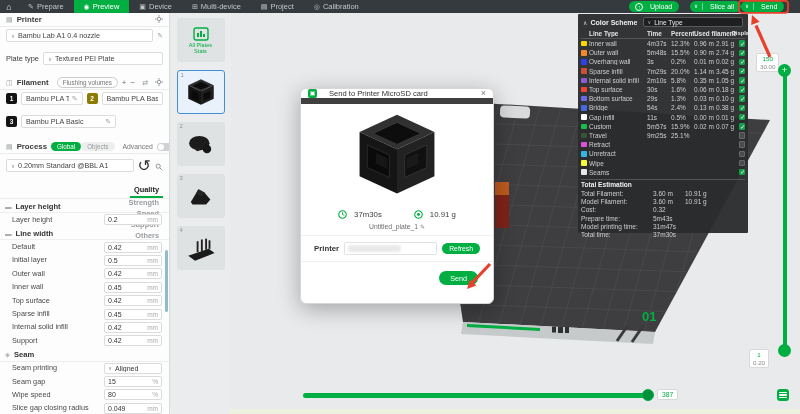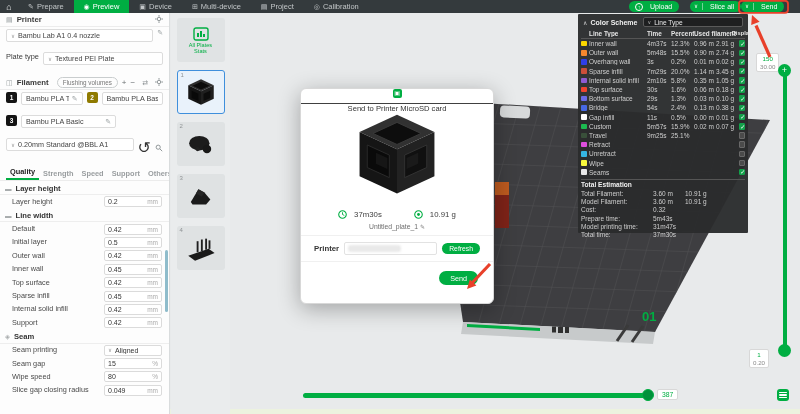--- a/index.html
+++ b/index.html
@@ -22,32 +22,32 @@
 
   
   .left-panel { position:absolute; left:0; top:13px; width:170px; bottom:0; background:#FDFDFD; border-right:1px solid #D9DCDD; z-index:12; overflow:hidden; }
   .sec-head { display:flex; align-items:center; gap:4px; height:14px; padding:0 6px; border-bottom:1px solid #ECECEC; }
   .sec-head .sicon { color:#9AA0A2; font-size:7px; }
   .sec-head .stitle { font-weight:bold; font-size:7.8px; color:#3A3A3A; flex:1; }
   .sec-head .hicon { color:#8C9294; font-size:7px; margin-left:3px; }
   .combo { display:flex; align-items:center; gap:3px; height:13px; border:1px solid #DCDCDC; border-radius:2px; background:#fff; padding:0 4px; font-size:7.2px; color:#444; }
   .combo .cchev { color:#9A9A9A; font-size:5.5px; }
   .combo .ctext { flex:1; white-space:nowrap; overflow:hidden; }
-  .row-pad { padding:2px 6px 8px 6px; display:flex; align-items:flex-start; gap:4px; }
+  .row-pad { padding:2px 6px 8px 6px; display:flex; align-items:center; gap:4px; }
   .edit-ico { color:#9AA0A2; font-size:7px; }
   .lab { font-size:7.4px; color:#3A3A3A; }
   .pillbtn { border:1px solid #C9CDCE; border-radius:7px; font-size:6.3px; color:#777; padding:1px 5px; white-space:nowrap; }
   .mini { color:#6B7072; font-size:8px; line-height:8px; }
   .fil-chip { width:11px; height:11px; border-radius:2px; color:#fff; font-size:6.5px; font-weight:bold; display:flex; align-items:center; justify-content:center; flex:none; }
   .fil-combo { flex:1; min-width:0; }
   .pill-green { background:#00AE42; color:#fff; border-radius:7px; font-size:6.3px; padding:1px 6px; }
   .pill-gray { background:#EDEEEE; color:#9A9A9A; border-radius:7px; font-size:6.3px; padding:1px 6px; margin-left:-4px; }
   .toggle { width:15px; height:8px; background:#CFD3D4; border-radius:4px; position:relative; flex:none; }
   .toggle::after { content:""; position:absolute; left:1px; top:1px; width:6px; height:6px; background:#fff; border-radius:50%; }
-  .ptabs { display:flex; align-items:flex-end; height:14px; padding:0 6px; gap:0; border-bottom:1px solid #ECECEC; margin-top:2px; }
+  .ptabs { display:flex; align-items:flex-end; height:14px; padding:0 6px; gap:0; border-bottom:1px solid #ECECEC; margin-top:2px;flex-direction:column; }
   .ptab { font-size:7.4px; color:#9A9EA0; padding:0 4px 2px 4px; flex:1; text-align:center;font-weight:bold; }
   .ptab.active { color:#222; font-weight:bold; border-bottom:2px solid #00AE42; }
   .param-sec-head { display:flex; align-items:center; gap:4px; height:13px; padding:0 5px; border-bottom:1px solid #EEEEEE; margin-top:1px; }
   .param-sec-head .sicon { color:#A8ACAD; font-size:6.5px; }
   .param-sec-head .stitle { font-weight:bold; font-size:7.6px; color:#333; }
   .prow { display:flex; align-items:center; min-height:13.4px; padding:0 7px 0 12px; }
   .plabel { flex:1; font-size:7.3px; color:#4A4A4A; line-height:8px; padding-right:4px; }
   .pval { width:58px; height:11px; border:1px solid #DBDBDB; border-radius:2px; background:#fff; display:flex; align-items:center; padding:0 3px; font-size:7px; color:#333; flex:none; }
   .pval .v { flex:1; white-space:nowrap; overflow:hidden; }
   .pval .u { color:#ABABAB; font-size:6.5px; }
@@ -101,21 +101,21 @@
   #vl-top { left:756px; top:53px; } #vl-bot { left:749px; top:349px; }
   .v-label .lv { color:#00AE42; } .v-label .lh { color:#8A8A8A; }
   .h-track { position:absolute; left:303px; top:393px; width:349px; height:5px; background:#00AE42; border-radius:3px; z-index:15; }
   .h-handle { position:absolute; left:642px; top:389px; width:12px; height:12px; border-radius:50%; background:#00913B; border:1.5px solid #00AE42; z-index:16; }
   .h-label { position:absolute; left:657px; top:389px; background:#fff; border:1px solid #D8D8D8; border-radius:2px; font-size:6.8px; color:#00AE42; padding:1px 4px; z-index:15; }
   .slider-gear { position:absolute; left:777px; top:389px; width:12px; height:12px; border-radius:3px; background:#00AE42; z-index:15; display:flex; flex-direction:column; justify-content:center; gap:1.5px; padding:0 2px; }
   .slider-gear i { display:block; height:1.2px; background:#fff; border-radius:1px; }
 
   
   .dialog { position:absolute; left:300px; top:88px; width:194px; height:216px; background:#fff; border:1px solid #D8D8D8; border-radius:6px; box-shadow:0 5px 22px rgba(0,0,0,.30); z-index:40; }
-  .dlg-title { display:flex; align-items:center; gap:6px; height:15px; padding:0 7px; border-bottom:1px solid #404040;flex-direction:column; }
+  .dlg-title { display:flex; align-items:center; gap:12px; height:15px; padding:0 7px; border-bottom:6px solid #404040; }
   .dlg-appicon { width:9px; height:9px; background:#00AE42; border-radius:2px; color:#fff; font-size:6px; line-height:9px; text-align:center; flex:none; }
   .dlg-title .dt { flex:1; font-size:7.6px; color:#333; }
   .dlg-close { color:#777; font-size:9px; line-height:9px; }
   .dlg-cube { display:flex; justify-content:center; margin-top:4px; }
   .dlg-stats { display:flex; justify-content:center; align-items:center; gap:7px; margin-top:6px; font-size:7.8px; color:#3E3E3E; }
   .dlg-stats .gap { width:18px; }
   .dlg-plate-name { text-align:center; font-size:6.8px; color:#6E6E6E; margin-top:4px; }
   .dlg-plate-name .pen { font-size:6px; color:#8A8A8A; }
   .dlg-printer { display:flex; align-items:center; gap:5px; margin-top:5px; padding:6px 13px; border-top:1px solid #F0F0F0; border-bottom:1px solid #F0F0F0; }
   .dlg-printer .plab { font-size:7.8px; font-weight:bold; color:#333; flex:none; }
@@ -234,20 +234,30 @@
       </div>
   </div>
   <div class="row-pad">
     <span class="fil-chip" style="background: rgb(20, 20, 20);">3</span>
     <div class="combo fil-combo" style="max-width:95px">
         <span class="ctext">Bambu PLA Basic</span>
         <span class="edit-ico">✎</span>
       </div>
   </div>
 
+  <div class="sec-head" style="margin-top:4px">
+    <span class="sicon">▤</span>
+    <span class="stitle">Process</span>
+    <span class="pill-green">Global</span>
+    <span class="pill-gray">Objects</span>
+    <span style="flex:1"></span>
+    <span class="lab" style="color:#777;font-size:6.8px">Advanced</span>
+    <span class="toggle"></span>
+
+  </div>
   <div class="row-pad">
     <div class="combo" style="flex:1">
       <span class="cchev">∨</span>
       <span class="ctext">0.20mm Standard @BBL A1</span>
     </div>
     <span class="hicon">↺</span>
     <span class="hicon">
       <svg width="8" height="8" viewBox="0 0 10 10">
           <circle cx="4" cy="4" r="2.6" fill="none" stroke="#8C9294" stroke-width="1.2"></circle>
           <line x1="6" y1="6" x2="9" y2="9" stroke="#8C9294" stroke-width="1.2"></line>

